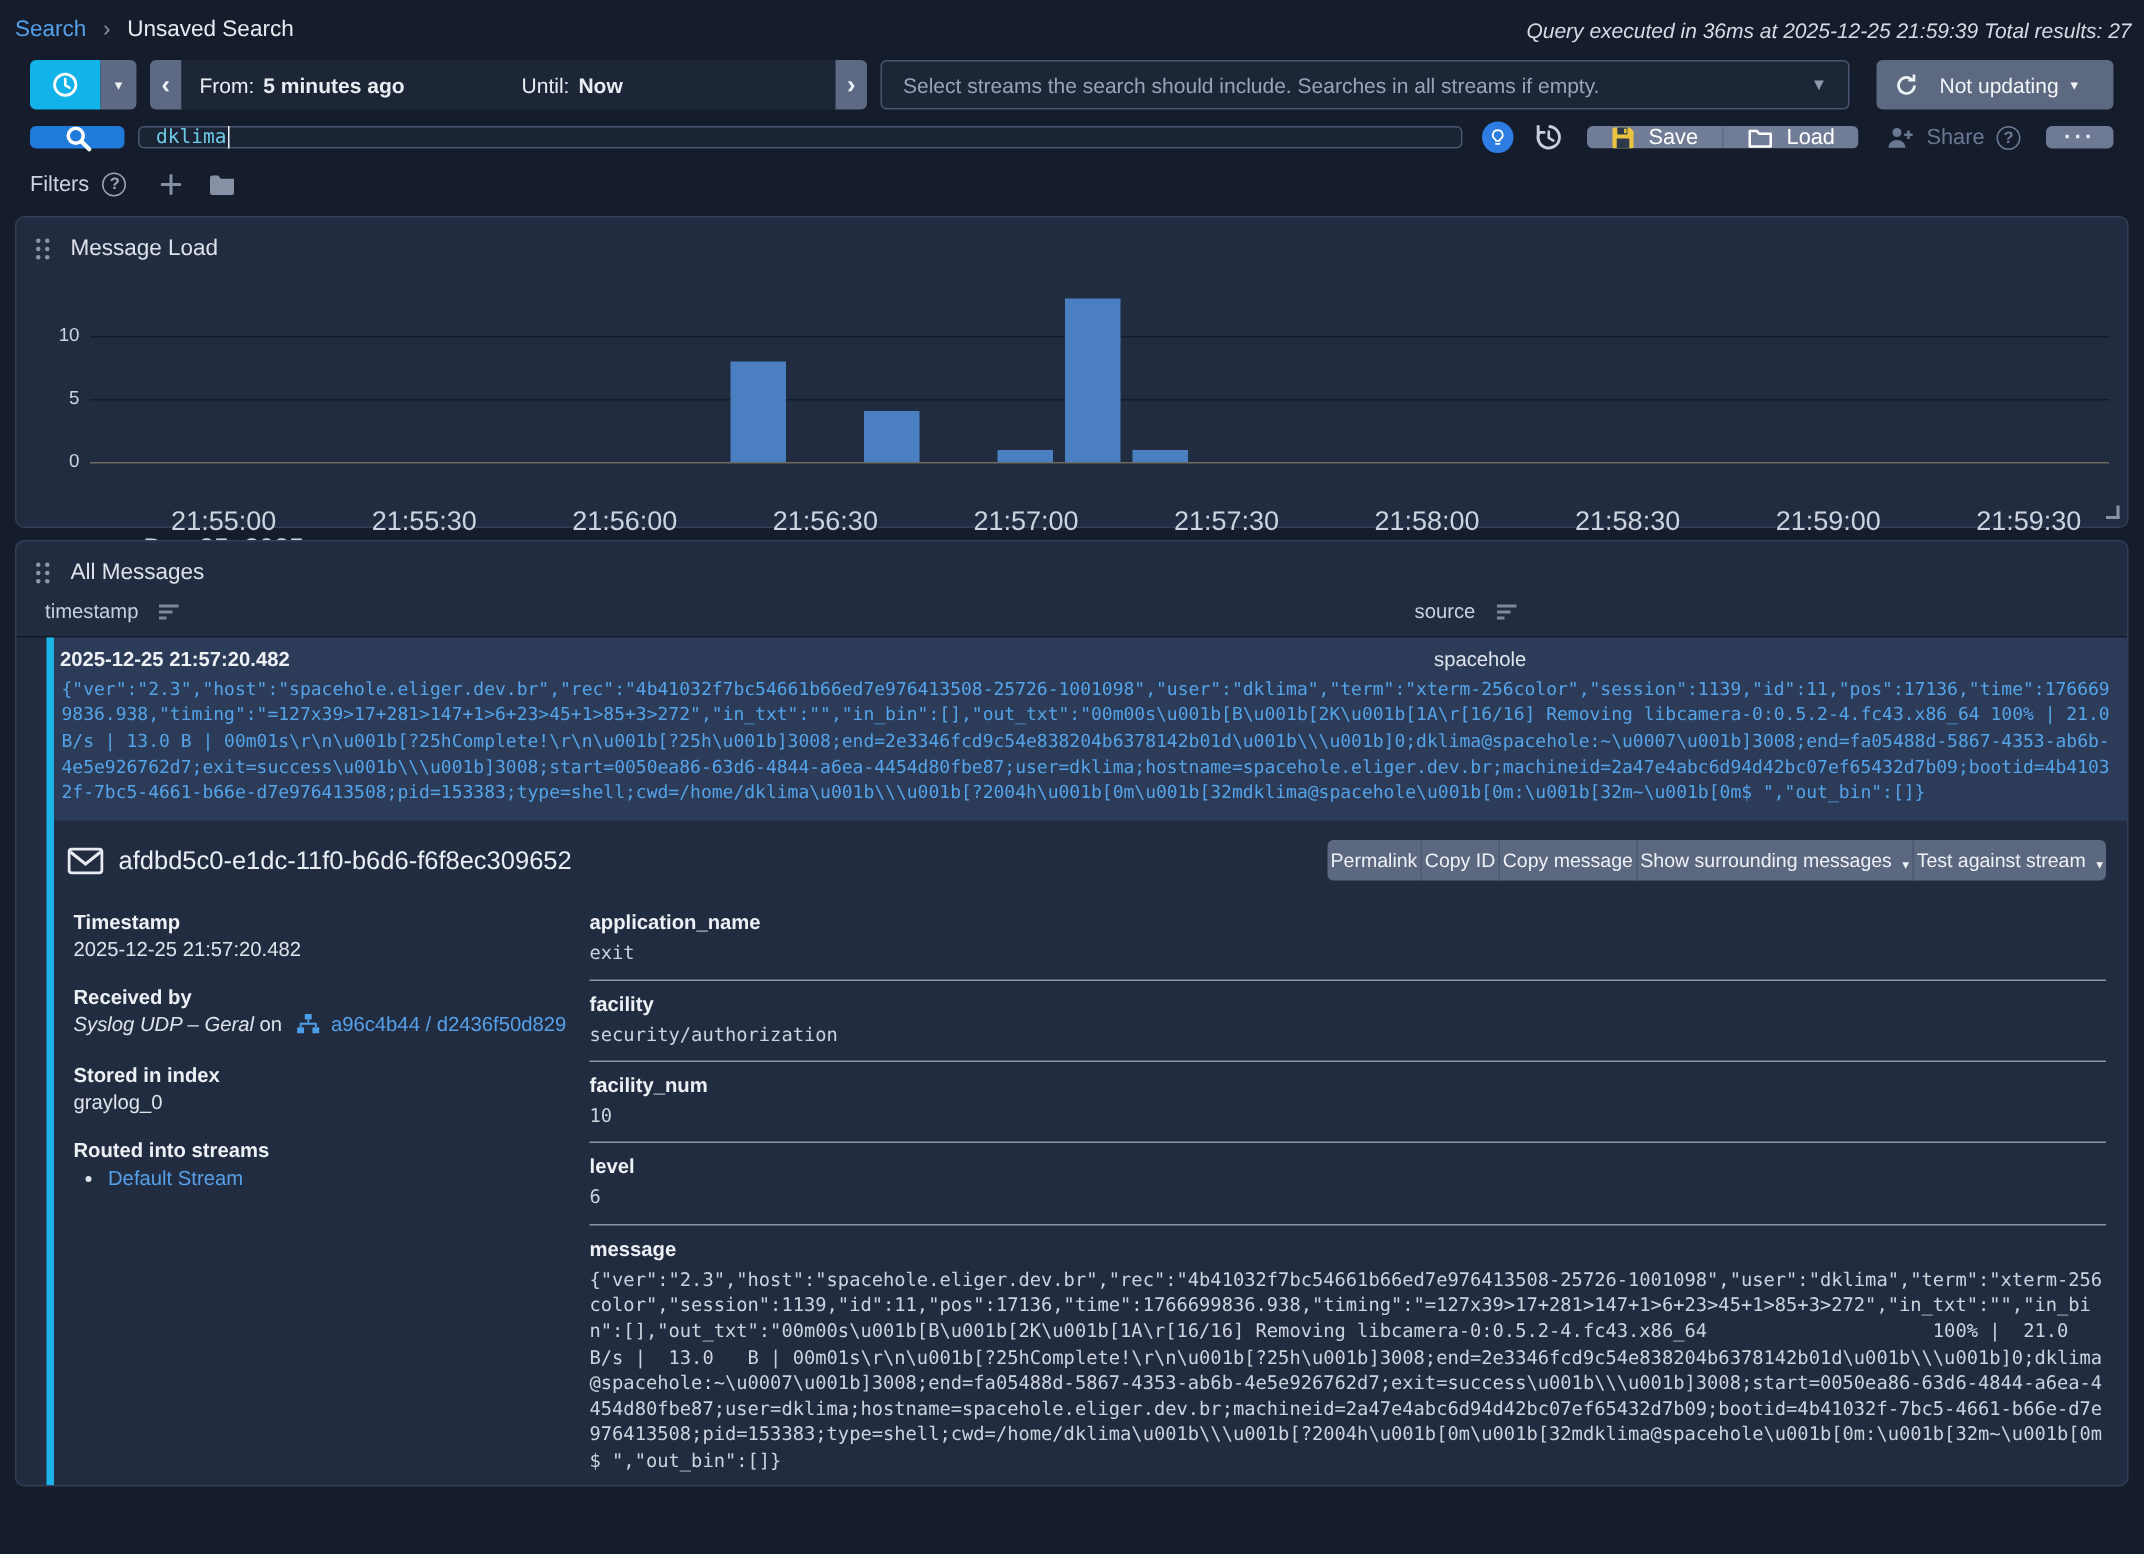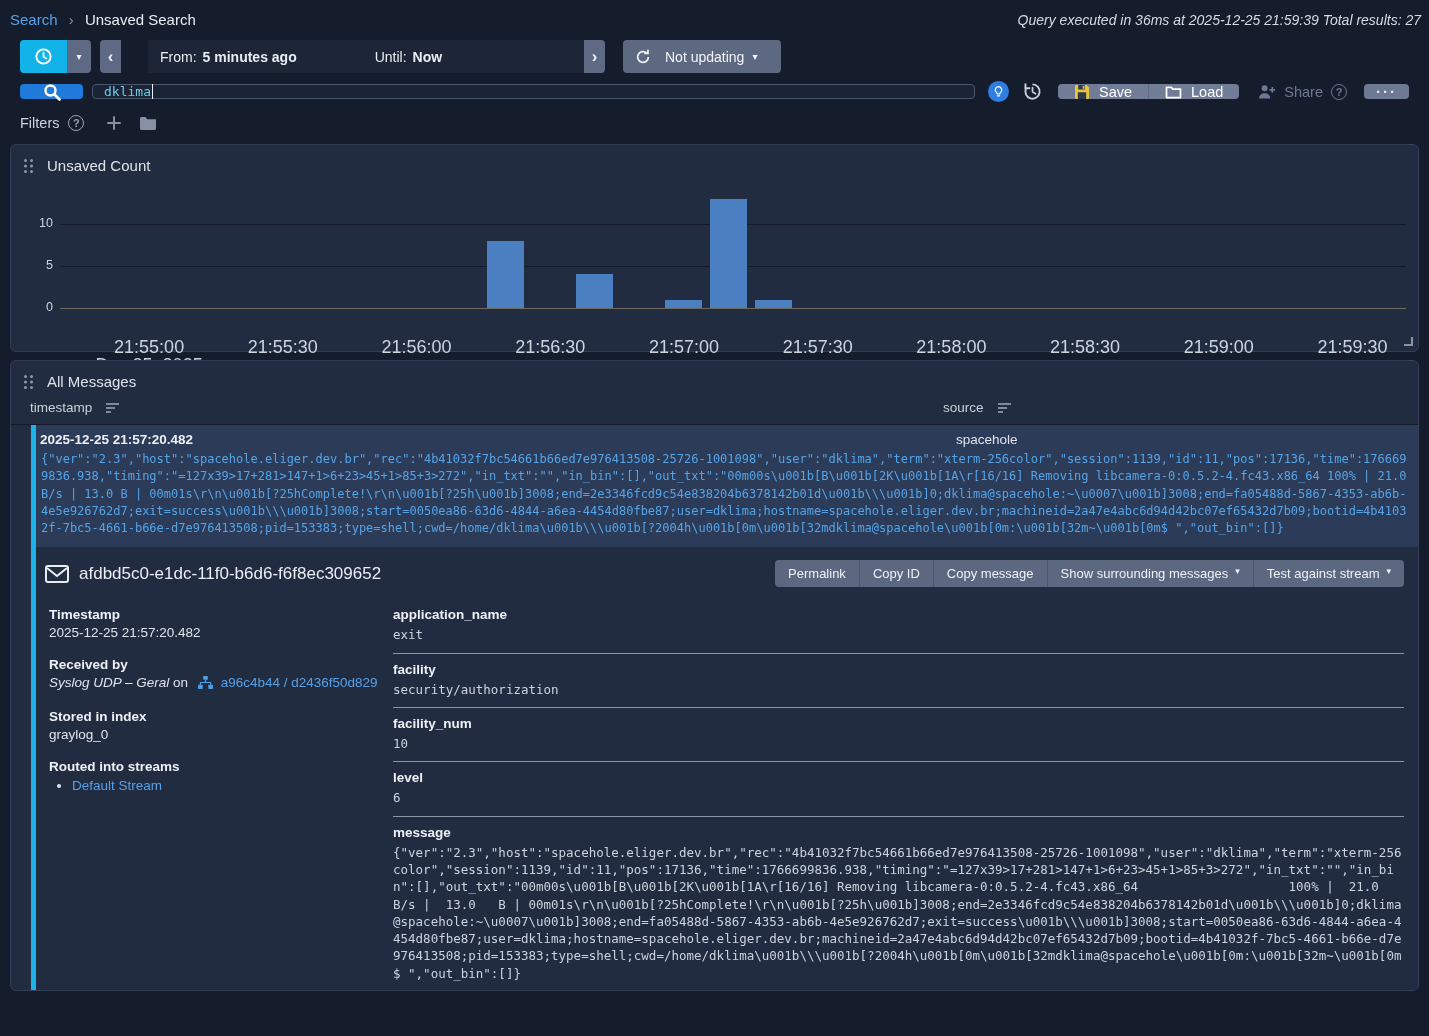--- a/index.html
+++ b/index.html
@@ -14,21 +14,21 @@
   .breadcrumb .current { color:#e8ecf2; }
   .query-status { font-size:14px; font-style:italic; color:#d5dae3; }
 
   
   .controls-row { display:flex; align-items:stretch; height:33px; margin:6px 20px 0 20px; }
   .btn-cyan { width:47px; background:#12b3e8; border-radius:4px 0 0 4px; display:flex; align-items:center; justify-content:center; cursor:pointer; }
   .btn-caret { width:24px; background:#5e6a84; border-radius:0 4px 4px 0; display:flex; align-items:center; justify-content:center; color:#eef1f6; font-size:10px; cursor:pointer; }
   .btn-chev { width:21px; background:#5e6a84; display:flex; align-items:center; justify-content:center; color:#eef1f6; font-size:17px; font-weight:bold; cursor:pointer; }
   .chev-l { margin-left:9px; border-radius:4px 0 0 4px; }
   .chev-r { border-radius:0 4px 4px 0; }
-  .time-display { width:436px; background:#1c2636; display:flex; align-items:center; padding:0 12px; font-size:14px; color:#e9edf3; cursor:pointer;margin-left:27px; }
+  .time-display { width:436px; background:#1c2636; display:flex; align-items:center; padding:0 12px; font-size:14px; color:#e9edf3; cursor:pointer; }
   .time-display b { margin-left:6px; }
   .until-part { margin-left:78px; }
   .stream-select { flex:1; margin-left:9px; background:#1c2636; border:1px solid #4a5670; border-radius:4px; display:flex; align-items:center; padding:0 14px; color:#9aa4b8; font-size:14px; cursor:pointer; }
   .stream-select .caret { margin-left:auto; color:#8f99ad; font-size:11px; }
   .refresh-btn { margin-left:18px; width:158px; background:#5d6980; border-radius:4px; display:flex; align-items:center; color:#f2f4f8; padding:0 12px; font-size:14px; cursor:pointer; }
   .refresh-btn .lbl { margin-left:14px; }
   .refresh-btn .caret { margin-left:8px; font-size:10px; }
 
   
   .search-row { display:flex; align-items:stretch; height:15px; margin:11px 20px 0 20px; }
@@ -75,21 +75,21 @@
   .msg-row { margin-left:20px; border-left:5px solid #1cb3e9; background:#2b3b58; cursor:pointer; }
   .row-line { display:flex; padding-top:7px; font-size:13.5px; }
   .row-line .ts { width:920px; padding-left:4px; font-weight:bold; color:#edf0f5; }
   .row-line .src { color:#dfe4ec; }
   .raw { padding:4px 7px 10px 5px; font-family:"DejaVu Sans Mono",monospace; font-size:12px; line-height:17.3px; color:#55a4e9; word-break:break-all; }
 
   .detail { background:#222c41; padding:13px 14px 14px 9px; }
   .detail-head { display:flex; align-items:center; }
   .msg-id { font-size:17px; color:#e9edf4; margin-left:10px; }
   .actions { margin-left:auto; display:flex; }
-  .action { background:#5c6780; border:none; border-right:1px solid #4b5670; color:#eef1f6; font-size:13px; padding:6px 13px; font-family:inherit; display:flex; align-items:flex-start; cursor:pointer; }
+  .action { background:#5c6780; border:none; border-right:1px solid #4b5670; color:#eef1f6; font-size:13px; padding:6px 2px; font-family:inherit; display:flex; align-items:flex-end; cursor:pointer; }
   .action:first-child { border-radius:4px 0 0 4px; }
   .action:last-child { border-radius:0 4px 4px 0; border-right:none; }
   .action .caret { font-size:9px; margin-left:7px; }
 
   .detail-body { display:flex; margin-top:20px; }
   .meta { width:348px; flex:none; padding-left:4px; font-size:13.5px; color:#dfe4ec; }
   .meta-group { margin-bottom:17px; }
   .meta-label { font-weight:bold; color:#edf0f5; margin-bottom:3px; }
   .input-name { font-style:italic; }
   .node-link { color:#55a0e8; cursor:pointer; }
@@ -132,20 +132,24 @@
       </div>
     <div class="time-display">
       <span>From:</span>
       <b>5 minutes ago</b>
       <span class="until-part">Until:</span>
       <b>Now</b>
     </div>
     <div class="btn-chev chev-r">
         <span>›</span>
       </div>
+    <div class="stream-select">
+      <span>Select streams the search should include. Searches in all streams if empty.</span>
+      <span class="caret">▼</span>
+    </div>
     <div class="refresh-btn">
       <svg viewBox="0 0 18 18" width="16" height="16">
           <path d="M15 9a6 6 0 1 1-1.9-4.4" fill="none" stroke="#eef1f6" stroke-width="2"></path>
           <path d="M14.6 0.8v4.2h-4.2" fill="none" stroke="#eef1f6" stroke-width="2"></path>
         </svg>
       <span class="lbl">Not updating</span>
       <span class="caret">▾</span>
     </div>
   </div>
 
@@ -226,21 +230,21 @@
             <g fill="#8d96a9">
               <circle cx="2.5" cy="2.5" r="1.5"></circle>
               <circle cx="8.5" cy="2.5" r="1.5"></circle>
               <circle cx="2.5" cy="8" r="1.5"></circle>
               <circle cx="8.5" cy="8" r="1.5"></circle>
               <circle cx="2.5" cy="13.5" r="1.5"></circle>
               <circle cx="8.5" cy="13.5" r="1.5"></circle>
             </g>
           </svg>
       </span>
-      <span>Unsaved Count</span>
+      <span>Message Load</span>
     </div>
     <div class="chart">
         <div class="ytick" style="top: 112px;">0</div>
         <div class="gridline" style="left: 49px; right: 12px; top: 78px;"></div>
         <div class="ytick" style="top: 70px;">5</div>
         <div class="gridline" style="left: 49px; right: 12px; top: 36px;"></div>
         <div class="ytick" style="top: 28px;">10</div>
         <div class="baseline" style="left: 49px; right: 12px; top: 120px;"></div>
         <div class="bar" style="left: 476.195px; top: 52.8px; height: 67.2px; background: rgb(74, 127, 193);"></div>
         <div class="bar" style="left: 565.334px; top: 86.4px; height: 33.6px; background: rgb(74, 127, 193);"></div>

